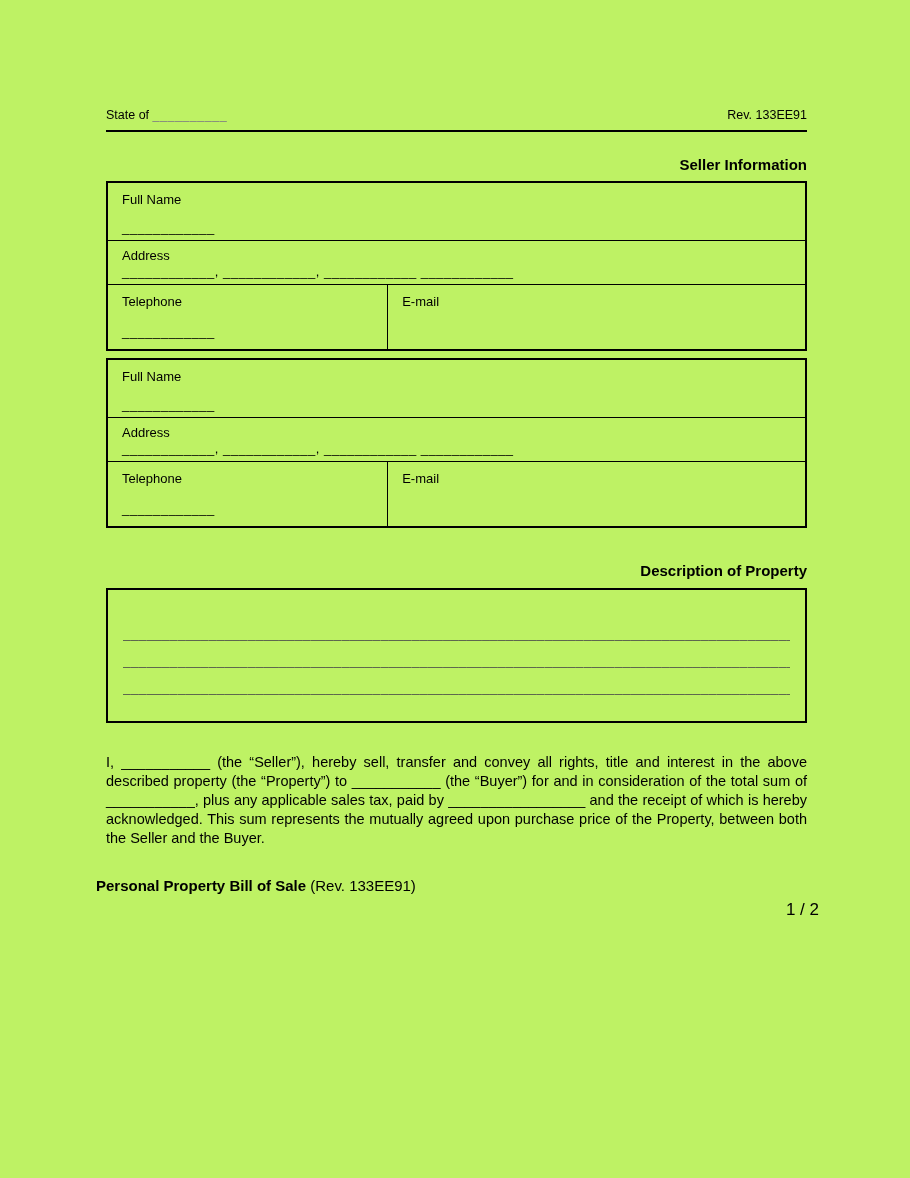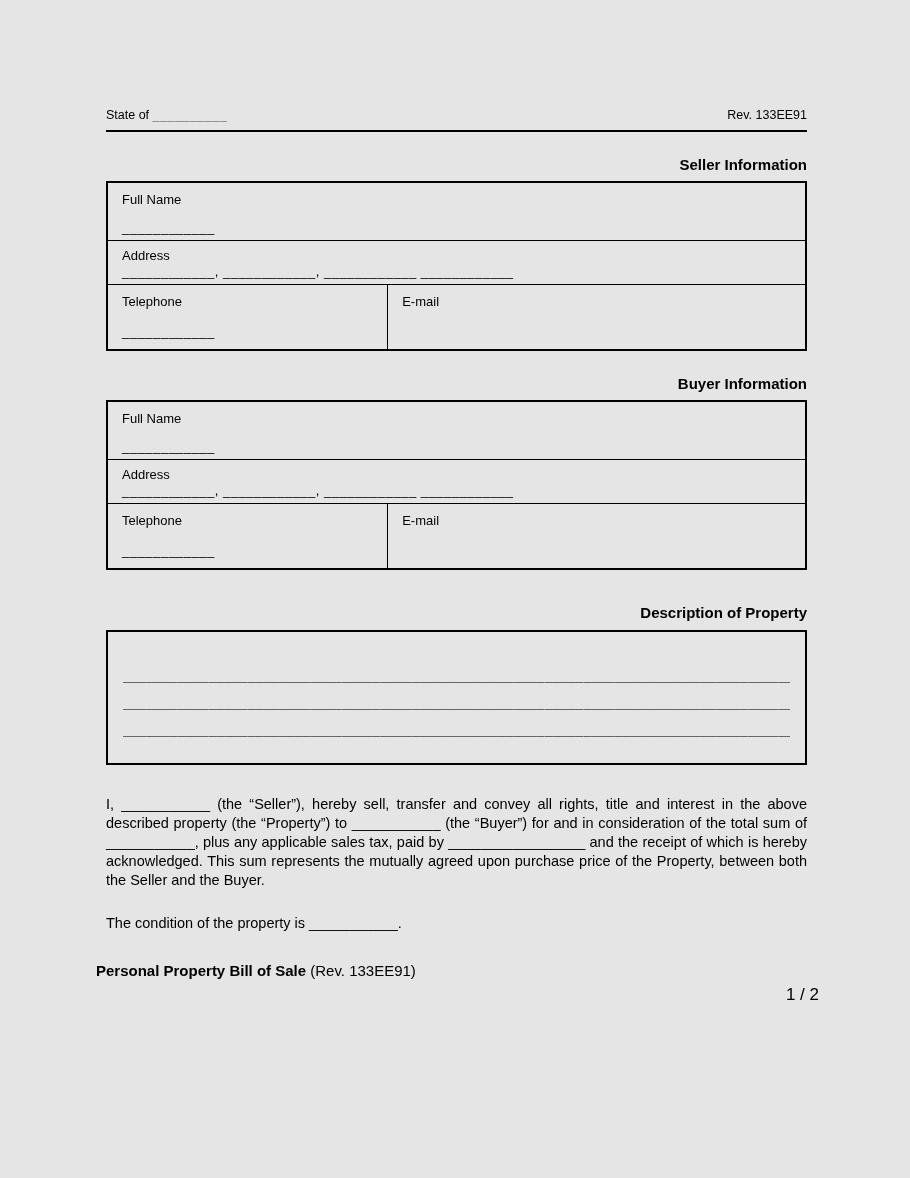--- a/index.html
+++ b/index.html
@@ -1,20 +1,20 @@
 <!DOCTYPE html>
 <html><head>
 <meta charset="utf-8">
 <style>
   * { box-sizing: border-box; }
   html, body { margin: 0; padding: 0; background: #ffffff; }
   .page {
     width: 910px;
     height: 1178px;
-    background: #e5e5e5;
+    background: #bef264;
     color: #000;
     font-family: "Liberation Sans", sans-serif;
     padding: 108px 103px 0 106px;
     overflow: hidden;
     position: relative;
   }
   
   .header-row {
     display: flex;
     justify-content: space-between;
@@ -133,21 +133,20 @@
       <div class="cell-tel">
         <div>Telephone</div>
         <div class="blank">____________</div>
       </div>
       <div class="cell-email">
         <div>E-mail</div>
       </div>
     </div>
   </div>
 
-  <h2 class="section-heading">Buyer Information</h2>
   <div class="info-table">
     <div class="tr cell">
       <div>Full Name</div>
       <div class="blank">____________</div>
     </div>
     <div class="tr cell-address">
       <div>Address</div>
       <div class="blank">____________, ____________, ____________ ____________</div>
     </div>
     <div class="tr split">
@@ -162,20 +161,19 @@
   </div>
 
   <h2 class="section-heading desc">Description of Property</h2>
   <div class="desc-box">
     <div class="desc-line">__________________________________________________________________________________________</div>
     <div class="desc-line">__________________________________________________________________________________________</div>
     <div class="desc-line">__________________________________________________________________________________________</div>
   </div>
 
   <p class="para first">I, ___________ (the “Seller”), hereby sell, transfer and convey all rights, title and interest in the above described property (the “Property”) to ___________ (the “Buyer”) for and in consideration of the total sum of ___________, plus any applicable sales tax, paid by _________________ and  the receipt of which is hereby acknowledged. This sum represents the mutually agreed upon purchase price of the Property, between both the Seller and the Buyer.</p>
-  <p class="para">The condition of the property is ___________.</p>
 
   <div class="footer-line">
     <span class="doc-title">Personal Property Bill of Sale</span><span> (Rev. 133EE91)</span>
   </div>
   <div class="page-num">1 / 2</div>
 
 </div>
 
 </body></html>

